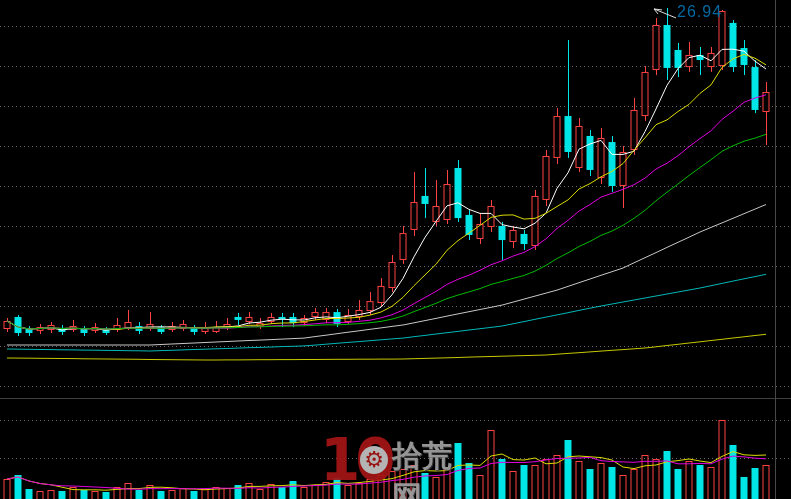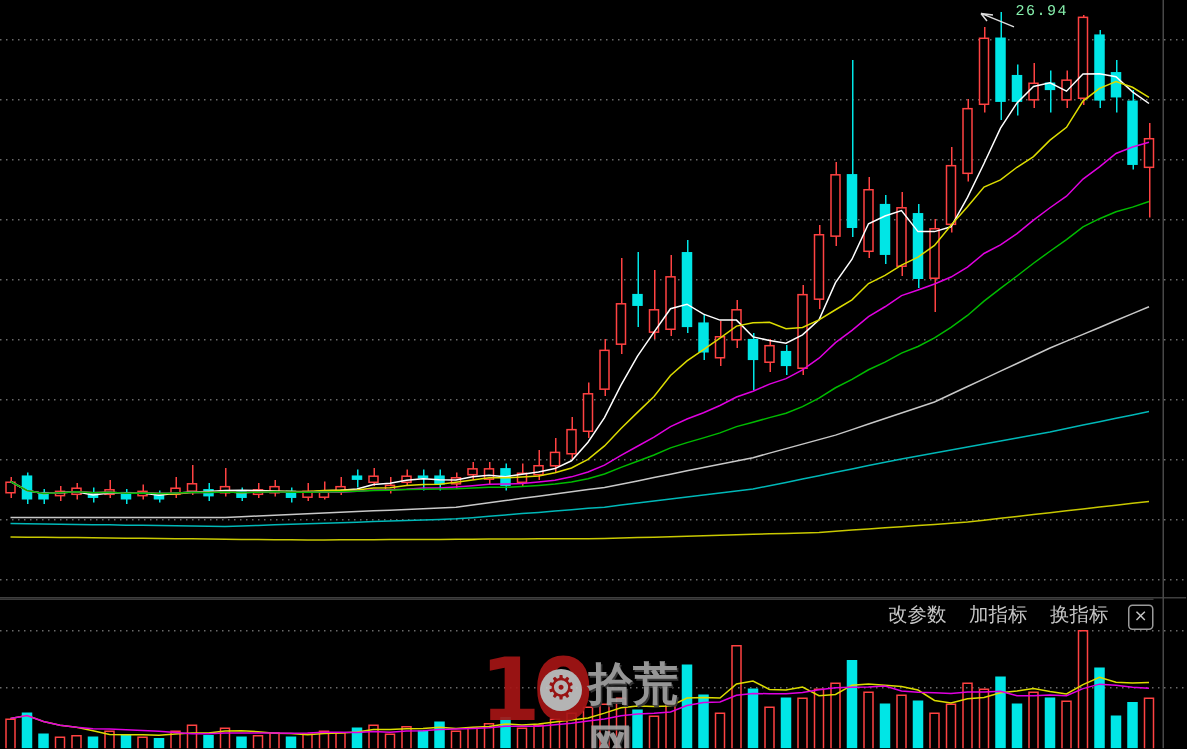--- a/index.html
+++ b/index.html
@@ -1,20 +1,20 @@
 <!DOCTYPE html>
 <html><head>
 <meta charset="utf-8">
 <style>
   html,body{margin:0;padding:0;background:#000;}
   #stage{position:relative;width:791px;height:499px;background:#000;overflow:hidden;
          font-family:"DejaVu Sans","Liberation Sans",sans-serif;}
   #chart-svg{position:absolute;left:0;top:0;z-index:2;}
-  #price-label{position:absolute;left:677px;top:3px;z-index:3;color:#86efac;
-         font-family:Liberation Mono, monospace;font-size:10px;letter-spacing:1px;}
+  #price-label{position:absolute;left:677px;top:3px;z-index:3;color:#0369a1;
+         font-family:Liberation Sans, sans-serif;font-size:16px;letter-spacing:1px;}
   #toolbar{position:absolute;left:0;top:399px;width:769px;height:22px;z-index:4;
          display:flex;justify-content:flex-end;align-items:center;gap:15px;
          border-top:1px solid #3a3a3a;background:transparent;}
   .tb-item{color:#c6c6c6;font-size:13px;cursor:pointer;line-height:20px;}
   #close-btn{width:15px;height:15px;border:1px solid #9a9a9a;border-radius:3px;color:#c6c6c6;
          font-size:11px;line-height:14px;text-align:center;cursor:pointer;margin-left:-2px;}
   #watermark{position:absolute;left:320px;top:434px;width:160px;height:62px;z-index:3;opacity:0.92;}
   #wm-num{position:absolute;left:0;top:-8px;font-size:58px;font-weight:bold;color:#a51515;
          letter-spacing:-5px;font-family:"DejaVu Sans",sans-serif;}
   #wm-gear{position:absolute;left:40px;top:12px;width:28px;height:28px;border-radius:50%;
@@ -272,25 +272,19 @@
       <g>
         <path d="M7.0,479.0 L18.0,477.0 L29.0,481.0 L40.0,483.5 L51.0,484.8 L62.0,487.2 L73.0,489.6 L84.0,489.8 L95.0,489.8 L106.0,490.2 L117.0,489.4 L128.0,488.6 L139.0,488.6 L150.0,487.4 L161.0,487.2 L172.0,487.8 L183.0,488.8 L194.0,489.0 L205.0,489.8 L216.0,489.0 L227.0,488.6 L238.0,488.0 L249.0,486.4 L260.0,486.4 L271.0,485.8 L282.0,485.6 L293.0,484.8 L304.0,485.6 L315.0,484.8 L326.0,484.4 L337.0,482.6 L348.0,483.4 L359.0,482.6 L370.0,481.4 L381.0,480.0 L392.0,478.6 L403.0,475.4 L414.0,471.8 L425.0,470.6 L436.0,471.0 L447.0,470.6 L458.0,465.4 L469.0,465.0 L480.0,465.4 L491.0,456.0 L502.0,454.0 L513.0,459.6 L524.0,460.0 L535.0,458.0 L546.0,463.8 L557.0,463.0 L568.0,456.8 L579.0,456.0 L590.0,456.8 L601.0,457.6 L612.0,460.0 L623.0,467.0 L634.0,468.6 L645.0,465.8 L656.0,465.0 L667.0,461.8 L678.0,460.6 L689.0,459.0 L700.0,461.0 L711.0,462.6 L722.0,456.4 L733.0,451.6 L744.0,454.8 L755.0,455.4 L766.0,455.0" fill="none" stroke="#dcdc00" stroke-width="1"></path>
         <path d="M7.0,479.0 L18.0,477.0 L29.0,481.0 L40.0,483.5 L51.0,484.8 L62.0,485.8 L73.0,486.0 L84.0,486.5 L95.0,487.0 L106.0,487.5 L117.0,488.3 L128.0,489.1 L139.0,489.2 L150.0,488.6 L161.0,488.7 L172.0,488.6 L183.0,488.7 L194.0,488.8 L205.0,488.6 L216.0,488.1 L227.0,488.2 L238.0,488.4 L249.0,487.7 L260.0,488.1 L271.0,487.4 L282.0,487.1 L293.0,486.4 L304.0,486.0 L315.0,485.6 L326.0,485.1 L337.0,484.1 L348.0,484.1 L359.0,484.1 L370.0,483.1 L381.0,482.2 L392.0,480.6 L403.0,479.4 L414.0,477.2 L425.0,476.0 L436.0,475.5 L447.0,474.6 L458.0,470.4 L469.0,468.4 L480.0,468.0 L491.0,463.5 L502.0,462.3 L513.0,462.5 L524.0,462.5 L535.0,461.7 L546.0,459.9 L557.0,458.5 L568.0,458.2 L579.0,458.0 L590.0,457.4 L601.0,460.7 L612.0,461.5 L623.0,461.9 L634.0,462.3 L645.0,461.3 L656.0,461.3 L667.0,460.9 L678.0,463.8 L689.0,463.8 L700.0,463.4 L711.0,463.8 L722.0,459.1 L733.0,456.1 L744.0,456.9 L755.0,458.2 L766.0,458.8" fill="none" stroke="#e000e0" stroke-width="1"></path>
       </g>
       <line x1="775.5" y1="0" x2="775.5" y2="499" stroke="#484848" stroke-width="1"></line>
       <path d="M676,17.940999999999974 L654,8.940999999999974 M654,8.940999999999974 L662,9.940999999999974 M654,8.940999999999974 L658,13.940999999999974" fill="none" stroke="#dddddd" stroke-width="1"></path>
     </svg>
 
   <span id="price-label">26.94</span>
 
-  <div id="toolbar">
-    <span class="tb-item">改参数</span>
-    <span class="tb-item">加指标</span>
-    <span class="tb-item">换指标</span>
-    <span id="close-btn">×</span>
-  </div>
 
   <div id="watermark">
     <span id="wm-num">10</span>
     <span id="wm-gear">⚙</span>
     <span id="wm-cjk">拾荒网</span>
   </div>
 </div>
 
 </body></html>

